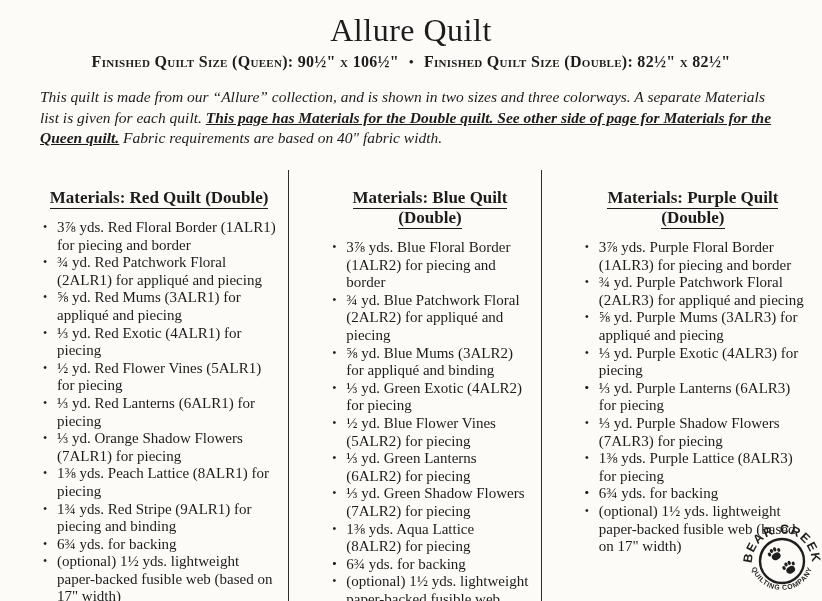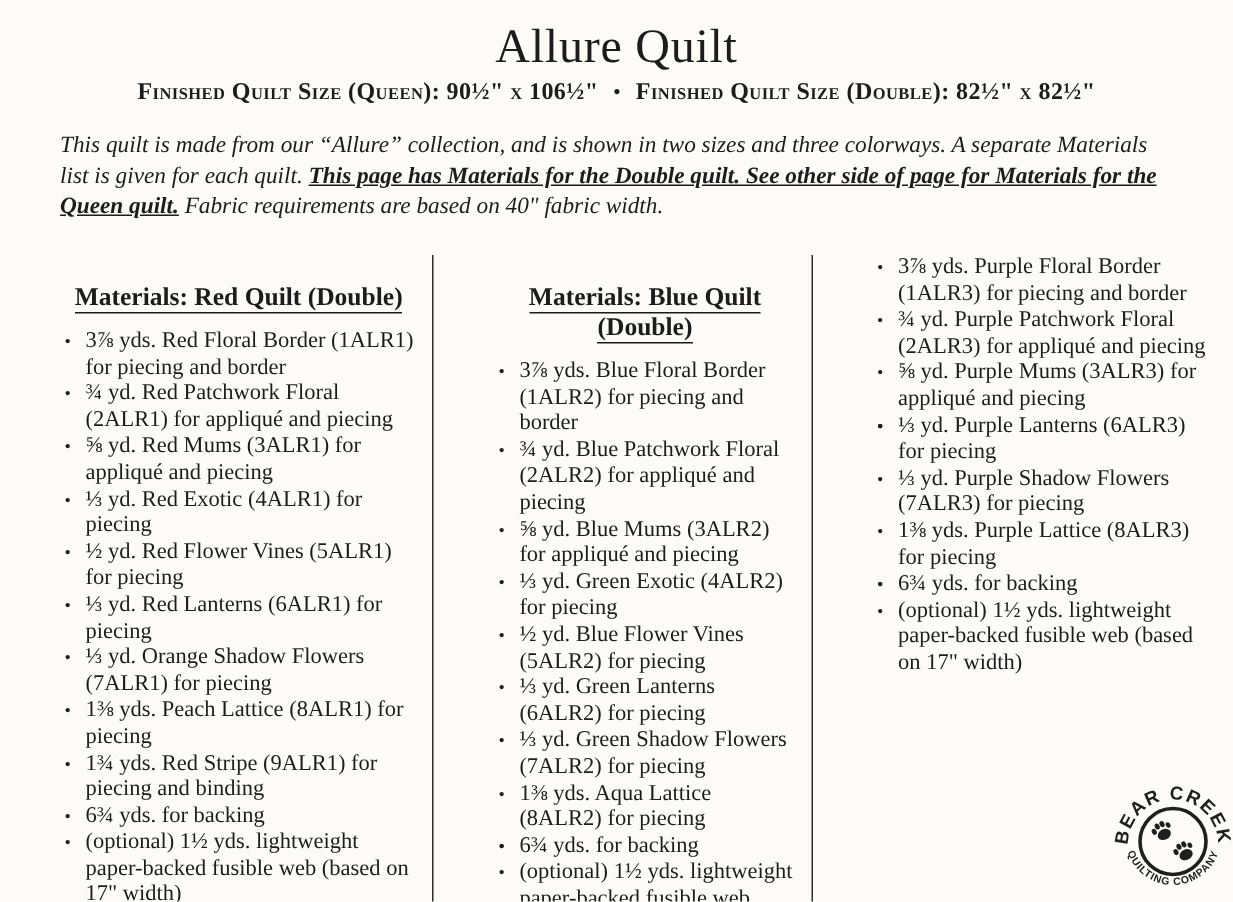--- a/index.html
+++ b/index.html
@@ -99,38 +99,39 @@
           <li><span class="bullet">•</span><span>6¾ yds. for backing</span></li>
           <li><span class="bullet">•</span><span>(optional) 1½ yds. lightweight paper-backed fusible web (based on 17" width)</span></li>
         </ul>
     </div>
 
     <div class="column">
       <h2 class="col-header"><span class="col-header-text">Materials: Blue Quilt (Double)</span></h2>
       <ul class="materials-list">
           <li><span class="bullet">•</span><span>3⅞ yds. Blue Floral Border (1ALR2) for piecing and border</span></li>
           <li><span class="bullet">•</span><span>¾ yd. Blue Patchwork Floral (2ALR2) for appliqué and piecing</span></li>
-          <li><span class="bullet">•</span><span>⅝ yd. Blue Mums (3ALR2) for appliqué and piecing</span></li>
+          <li><span class="bullet">•</span><span>⅝ yd. Blue Mums (3ALR2) for appliqué and binding</span></li>
           <li><span class="bullet">•</span><span>⅓ yd. Green Exotic (4ALR2) for piecing</span></li>
           <li><span class="bullet">•</span><span>½ yd. Blue Flower Vines (5ALR2) for piecing</span></li>
           <li><span class="bullet">•</span><span>⅓ yd. Green Lanterns (6ALR2) for piecing</span></li>
           <li><span class="bullet">•</span><span>⅓ yd. Green Shadow Flowers (7ALR2) for piecing</span></li>
           <li><span class="bullet">•</span><span>1⅜ yds. Aqua Lattice (8ALR2) for piecing</span></li>
           <li><span class="bullet">•</span></li>
           <li><span class="bullet">•</span><span>6¾ yds. for backing</span></li>
           <li><span class="bullet">•</span><span>(optional) 1½ yds. lightweight paper-backed fusible web (based on 17" width)</span></li>
         </ul>
     </div>
 
     <div class="column">
+      <h2 class="col-header"><span class="col-header-text">Materials: Purple Quilt (Double)</span></h2>
       <ul class="materials-list">
           <li><span class="bullet">•</span><span>3⅞ yds. Purple Floral Border (1ALR3) for piecing and border</span></li>
           <li><span class="bullet">•</span><span>¾ yd. Purple Patchwork Floral (2ALR3) for appliqué and piecing</span></li>
           <li><span class="bullet">•</span><span>⅝ yd. Purple Mums (3ALR3) for appliqué and piecing</span></li>
-          <li><span class="bullet">•</span></li>
+          <li><span class="bullet">•</span><span>⅓ yd. Purple Exotic (4ALR3) for piecing</span></li>
           <li><span class="bullet">•</span></li>
           <li><span class="bullet">•</span><span>⅓ yd. Purple Lanterns (6ALR3) for piecing</span></li>
           <li><span class="bullet">•</span><span>⅓ yd. Purple Shadow Flowers (7ALR3) for piecing</span></li>
           <li><span class="bullet">•</span><span>1⅜ yds. Purple Lattice (8ALR3) for piecing</span></li>
           <li><span class="bullet">•</span></li>
           <li><span class="bullet">•</span><span>6¾ yds. for backing</span></li>
           <li><span class="bullet">•</span><span>(optional) 1½ yds. lightweight paper-backed fusible web (based on 17" width)</span></li>
         </ul>
     </div>
   </div>

